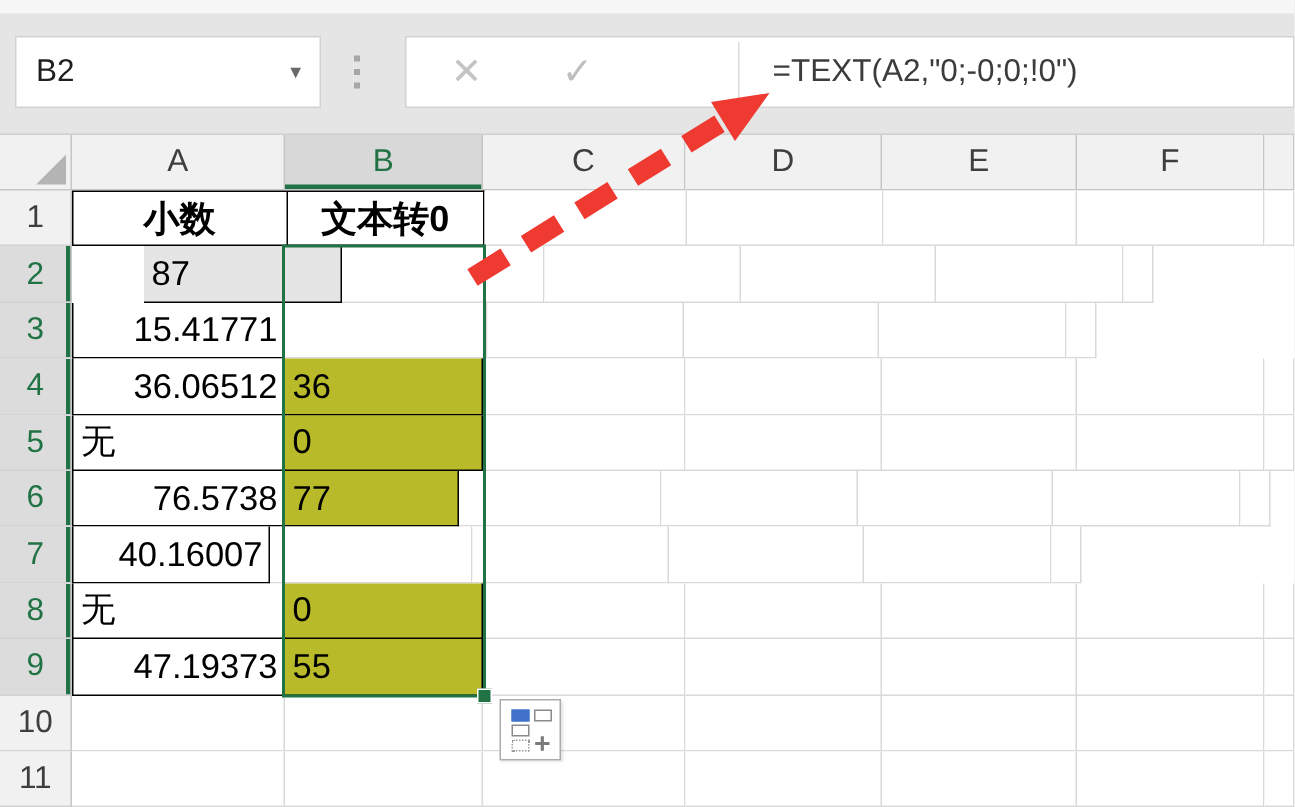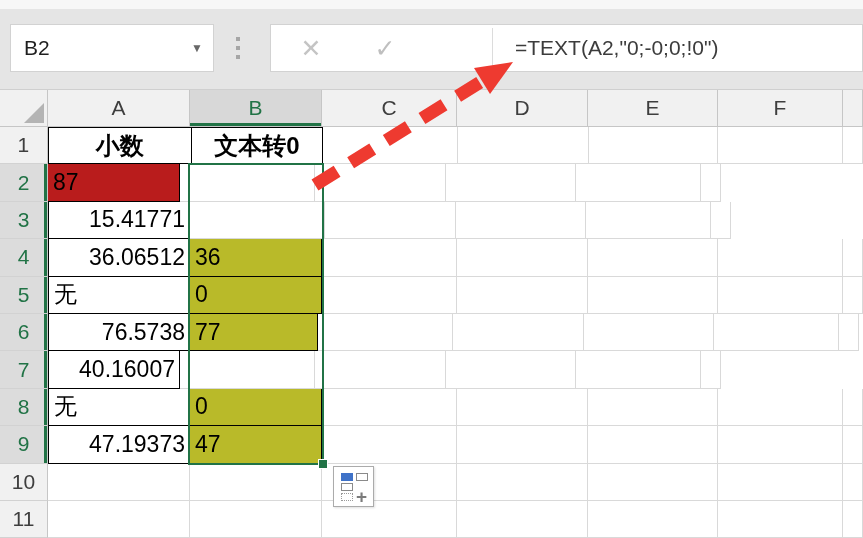--- a/index.html
+++ b/index.html
@@ -33,21 +33,21 @@
   .row-hdr { width:48px; background:#f1f1f1; border-right:1px solid #c6c6c6; border-bottom:1px solid #d2d2d2; display:flex; align-items:center; justify-content:center; font-size:21px; color:#3e3e3e; }
   .row-hdr.sel { background:#dcdcdc; color:#217346; box-shadow:inset -3px 0 0 #217346; }
   .cell { border-right:1px solid #d9d9d9; border-bottom:1px solid #d9d9d9; display:flex; align-items:center; font-size:23px; color:#000; white-space:nowrap; overflow:hidden; background:#fff; }
   .cell.al-r { justify-content:flex-end; padding-right:4px; }
   .cell.al-l { justify-content:flex-start; padding-left:5px; }
   .cell.al-c { justify-content:center; font-weight:700; font-size:24px; }
   .cell.tbl { border-right:1px solid #000; border-bottom:1px solid #000; }
   .cell.tbl-left { border-left:1px solid #000; }
   .cell.tbl-top { border-top:1px solid #000; }
   .cell.olive { background:#b9ba29; }
-  .cell.yellow { background:#b91c1c; }
+  .cell.yellow { background:#e5e5e5;margin-left:48px; }
 
   
   .sel-border { position:absolute; left:188px; top:163px; width:136px; height:302px; border:2.5px solid #217346; pointer-events:none; z-index:10; }
   .fill-handle { position:absolute; right:-6px; bottom:-6px; width:10px; height:10px; background:#217346; border:1.5px solid #fff; z-index:11; }
   .autofill { position:absolute; left:333px; top:466px; width:41px; height:41px; background:#fff; border:1px solid #ababab; box-shadow:1px 1px 2px rgba(0,0,0,.12); z-index:20; }
   .af-icon { position:absolute; left:7px; top:6px; width:27px; height:29px; }
   .af-icon .r { position:absolute; width:12px; height:8px; border:1px solid #8a8a8a; background:#fff; }
   .af-icon .r.blue { background:#3f72c8; border-color:#3f72c8; left:0; top:0; }
   .af-icon .r.tr { left:15px; top:0; }
   .af-icon .r.ml { left:0; top:10px; }
@@ -133,21 +133,21 @@
       <div class="cell tbl al-l olive" style="width: 132px;">0</div>
       <div class="cell" style="width: 135px;"></div>
       <div class="cell" style="width: 131px;"></div>
       <div class="cell" style="width: 130px;"></div>
       <div class="cell" style="width: 125px;"></div>
       <div class="cell" style="width: 20px;"></div>
     </div>
     <div class="g-row">
       <div class="row-hdr sel">6</div>
       <div class="cell tbl tbl-left al-r" style="width: 142px;">76.5738</div>
-      <div class="cell tbl al-l olive" style="width: 128px;">77</div>
+      <div class="cell tbl al-l olive" style="width: 116px;">77</div>
       <div class="cell" style="width: 135px;"></div>
       <div class="cell" style="width: 131px;"></div>
       <div class="cell" style="width: 130px;"></div>
       <div class="cell" style="width: 125px;"></div>
       <div class="cell" style="width: 20px;"></div>
     </div>
     <div class="g-row">
       <div class="row-hdr sel">7</div>
       <div class="cell tbl tbl-left al-r" style="width: 132px;">40.16007</div>
       <div class="cell" style="width: 135px;"></div>
@@ -162,21 +162,21 @@
       <div class="cell tbl al-l olive" style="width: 132px;">0</div>
       <div class="cell" style="width: 135px;"></div>
       <div class="cell" style="width: 131px;"></div>
       <div class="cell" style="width: 130px;"></div>
       <div class="cell" style="width: 125px;"></div>
       <div class="cell" style="width: 20px;"></div>
     </div>
     <div class="g-row">
       <div class="row-hdr sel">9</div>
       <div class="cell tbl tbl-left al-r" style="width: 142px;">47.19373</div>
-      <div class="cell tbl al-l olive" style="width: 132px;">47</div>
+      <div class="cell tbl al-l olive" style="width: 132px;">55</div>
       <div class="cell" style="width: 135px;"></div>
       <div class="cell" style="width: 131px;"></div>
       <div class="cell" style="width: 130px;"></div>
       <div class="cell" style="width: 125px;"></div>
       <div class="cell" style="width: 20px;"></div>
     </div>
     <div class="g-row">
       <div class="row-hdr">10</div>
       <div class="cell" style="width: 142px;"></div>
       <div class="cell" style="width: 132px;"></div>

